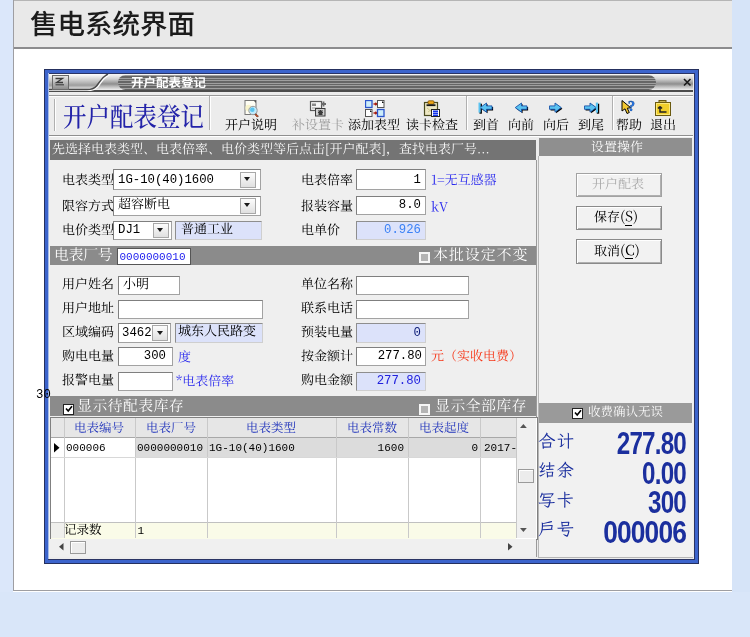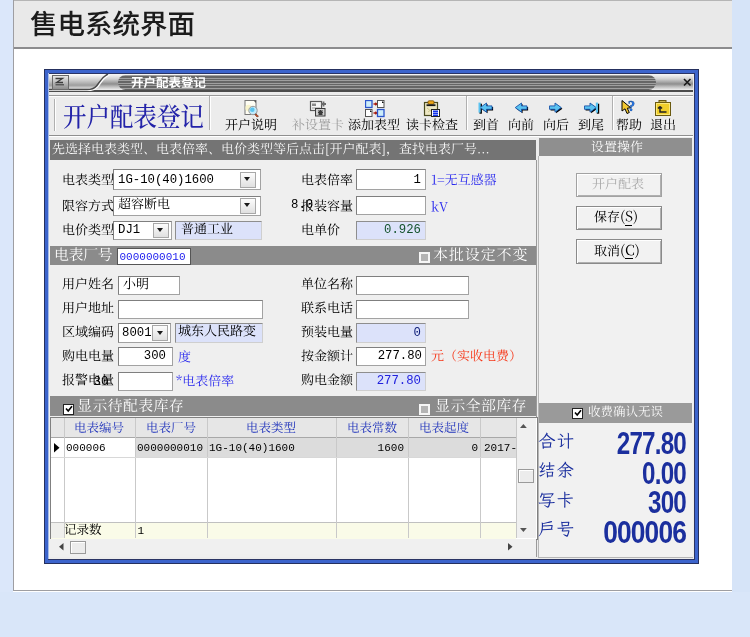--- a/index.html
+++ b/index.html
@@ -504,29 +504,29 @@
       <g fill="#2a2aee" transform="translate(0,10.4) scale(0.013000,-0.013000)">
         <use href="#g80" x="0"></use>
         <use href="#g81" x="471"></use>
         <use href="#g82" x="1051"></use>
         <use href="#g83" x="2051"></use>
         <use href="#g84" x="3051"></use>
         <use href="#g85" x="4051"></use>
       </g>
     </svg>
     <div style="position:absolute;left:356px;top:195.5px;width:68px;height:17.5px;background:#fff;border:1px solid;border-color:#7f7f7f #a2a2a2 #a2a2a2 #7f7f7f;"></div>
-    <div style="position:absolute;left:291px;top:198px;width:130px;text-align:left;font:12.3px 'Liberation Mono',monospace;color:#000">8.0</div>
+    <div style="position:absolute;left:291px;top:198px;width:130px;text-align:right;font:12.3px 'Liberation Mono',monospace;color:#000">8.0</div>
     <svg style="position:absolute;left:431px;top:200.5px;overflow:visible;" width="17" height="14">
       <g fill="#2a2aee" transform="translate(0,10.4) scale(0.013000,-0.013000)">
         <use href="#g86" x="0"></use>
         <use href="#g87" x="607"></use>
       </g>
     </svg>
     <div style="position:absolute;left:356px;top:220.5px;width:68px;height:17.5px;background:#dce2fa;border:1px solid;border-color:#8e8e8e #cfcfcf #cfcfcf #8e8e8e;"></div>
-    <div style="position:absolute;left:291px;top:222.5px;width:130px;text-align:right;font:12.3px 'Liberation Mono',monospace;color:#14532d">0.926</div>
+    <div style="position:absolute;left:291px;top:222.5px;width:130px;text-align:right;font:12.3px 'Liberation Mono',monospace;color:#3b82f6">0.926</div>
     <div style="position:absolute;left:50px;top:246px;width:486px;height:19px;background:#8b8b8b"></div>
     <svg style="position:absolute;left:54px;top:248px;overflow:visible;" width="58" height="16">
       <g fill="#fff" transform="translate(0,12.0) scale(0.015000,-0.015000)">
         <use href="#g47" x="0"></use>
         <use href="#g29" x="970"></use>
         <use href="#g61" x="1940"></use>
         <use href="#g62" x="2910"></use>
       </g>
     </svg>
     <div style="position:absolute;left:116.5px;top:247.5px;width:74px;height:17px;background:#fff;border:1px solid #555;box-sizing:border-box"></div>
@@ -586,41 +586,41 @@
     <svg style="position:absolute;left:123px;top:277.5px;overflow:visible;" width="26" height="14">
       <g fill="#000" transform="translate(0,10.4) scale(0.013000,-0.013000)">
         <use href="#g104" x="0"></use>
         <use href="#g22" x="1000"></use>
       </g>
     </svg>
     <div style="position:absolute;left:118px;top:299.5px;width:143px;height:17px;background:#fff;border:1px solid;border-color:#7f7f7f #a2a2a2 #a2a2a2 #7f7f7f;"></div>
     <div style="position:absolute;left:118px;top:323px;width:51px;height:17.5px;background:#fff;border:1px solid;border-color:#7f7f7f #a2a2a2 #a2a2a2 #7f7f7f;"></div>
     <div style="position:absolute;left:152px;top:325px;width:14px;height:13.5px;background:linear-gradient(180deg,#fcfcfc,#e0e0e0);border:1px solid #a8a8a8"></div>
     <div style="position:absolute;left:156.5px;top:330.5px;width:0;height:0;border-left:3.2px solid transparent;border-right:3.2px solid transparent;border-top:4.2px solid #1a1a1a"></div>
-    <div style="position:absolute;left:122px;top:325.5px;font:12.3px 'Liberation Mono',monospace;color:#000">8001</div>
+    <div style="position:absolute;left:122px;top:325.5px;font:12.3px 'Liberation Mono',monospace;color:#000">3462</div>
     <div style="position:absolute;left:175px;top:323px;width:86px;height:17.5px;background:#dce2fa;border:1px solid;border-color:#8e8e8e #cfcfcf #cfcfcf #8e8e8e;"></div>
     <svg style="position:absolute;left:178px;top:325px;overflow:visible;" width="78" height="14">
       <g fill="#000" transform="translate(0,10.4) scale(0.013000,-0.013000)">
         <use href="#g105" x="0"></use>
         <use href="#g106" x="1000"></use>
         <use href="#g107" x="2000"></use>
         <use href="#g108" x="3000"></use>
         <use href="#g109" x="4000"></use>
         <use href="#g92" x="5000"></use>
       </g>
     </svg>
     <div style="position:absolute;left:118px;top:347px;width:53px;height:17px;background:#fff;border:1px solid;border-color:#7f7f7f #a2a2a2 #a2a2a2 #7f7f7f;"></div>
     <div style="position:absolute;left:36px;top:349px;width:130px;text-align:right;font:12.3px 'Liberation Mono',monospace;color:#000">300</div>
     <svg style="position:absolute;left:178px;top:350.5px;overflow:visible;" width="13" height="14">
       <g fill="#2a2aee" transform="translate(0,10.4) scale(0.013000,-0.013000)">
         <use href="#g110" x="0"></use>
       </g>
     </svg>
     <div style="position:absolute;left:118px;top:371.5px;width:53px;height:17.5px;background:#fff;border:1px solid;border-color:#7f7f7f #a2a2a2 #a2a2a2 #7f7f7f;"></div>
-    <div style="position:absolute;left:36px;top:375px;width:130px;text-align:center;font:12.3px 'Liberation Mono',monospace;color:#000">30</div>
+    <div style="position:absolute;left:36px;top:388px;width:130px;text-align:left;font:12.3px 'Liberation Mono',monospace;color:#000">30</div>
     <svg style="position:absolute;left:176px;top:375px;overflow:visible;" width="58" height="14">
       <g fill="#2a2aee" transform="translate(0,10.4) scale(0.013000,-0.013000)">
         <use href="#g111" x="0"></use>
         <use href="#g47" x="478"></use>
         <use href="#g29" x="1478"></use>
         <use href="#g50" x="2478"></use>
         <use href="#g51" x="3478"></use>
       </g>
     </svg>
     <svg style="position:absolute;left:301px;top:278px;overflow:visible;" width="52" height="14">

